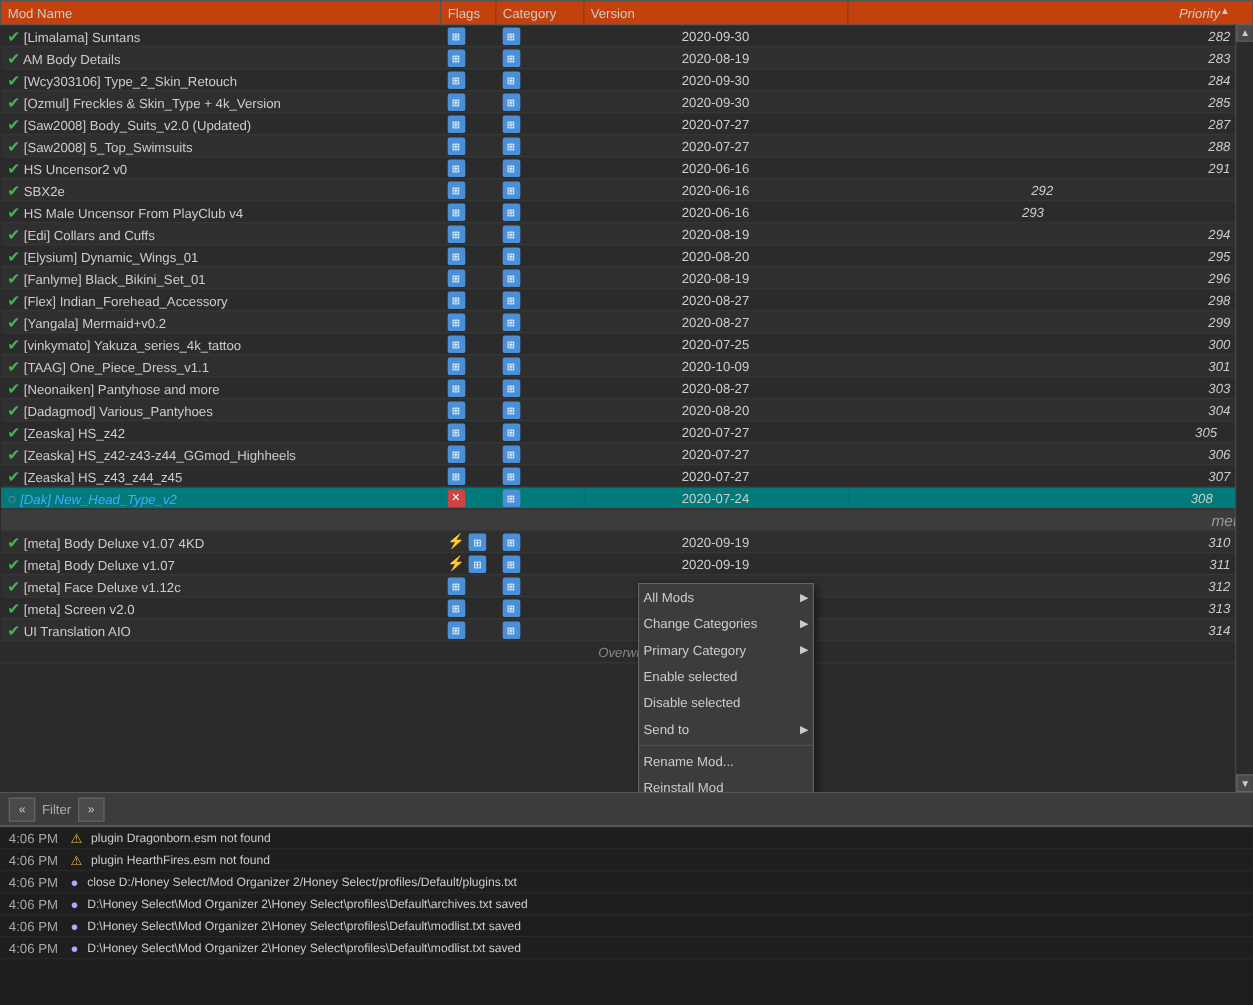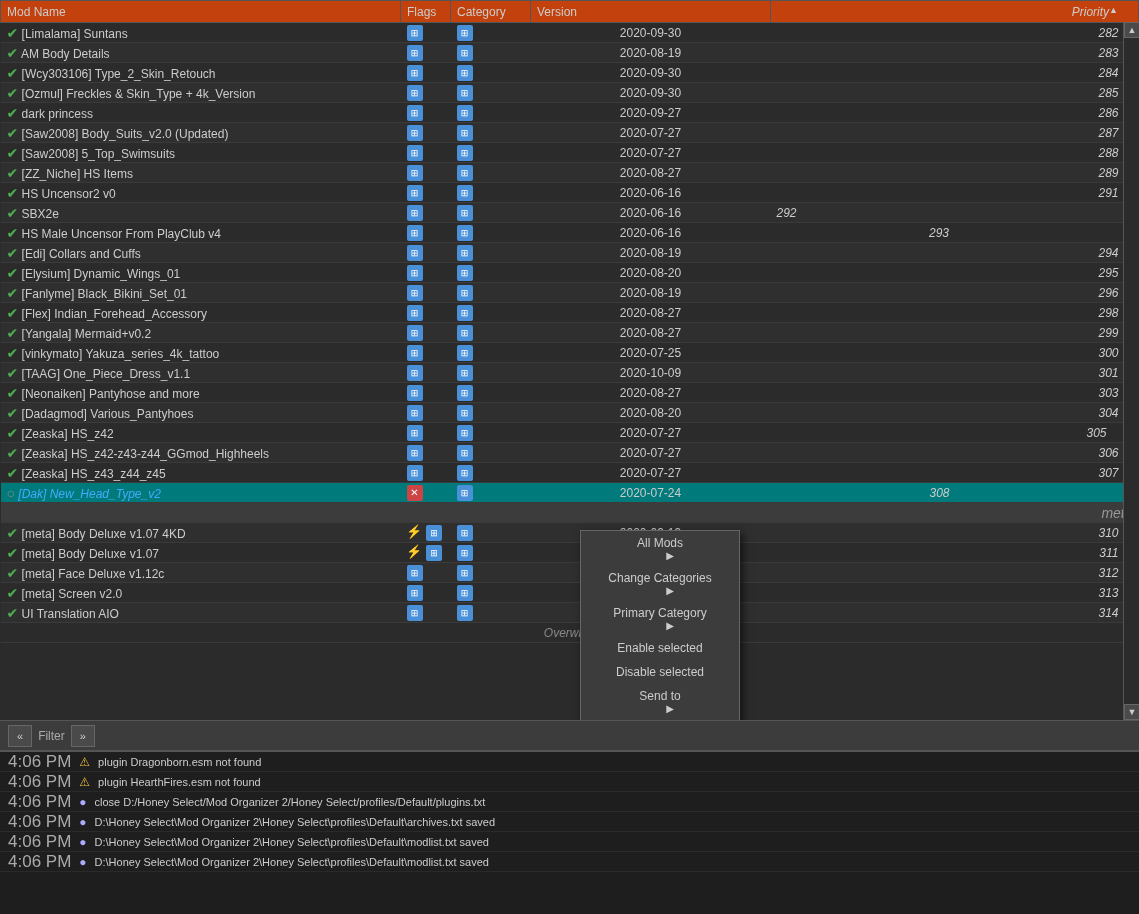--- a/index.html
+++ b/index.html
@@ -126,21 +126,20 @@
 
     .context-menu-item {
       padding: 5px 4px;
       cursor: pointer;
       display: flex;
       align-items: center;
       justify-content: space-between;
       color: #ccc;
       font-size: 12px;
       white-space: nowrap;
-      flex-direction: column;
     }
 
     .context-menu-separator {
       height: 1px;
       background: #555;
       margin: 2px 0;
     }
 
     .submenu-arrow {
       font-size: 10px;
@@ -188,21 +187,21 @@
       align-items: center;
       padding: 1px 8px;
       height: 20px;
       gap: 8px;
       border-bottom: 1px solid #2a2a2a;
     }
 
     .log-time {
       color: #aaa;
       min-width: 48px;
-      font-size: 17px;
+      font-size: 12px;
     }
 
     .log-icon-warning {
       color: #f0c040;
       font-size: 12px;
     }
 
     .log-icon-info {
       color: #aaaaff;
       font-size: 12px;
@@ -315,33 +314,20 @@
       
       <span class="flag-icon" style="font-size:9px;">⊞</span>
     </td>
     <td class="col-category"><span class="flag-icon" style="font-size:9px;">⊞</span></td>
     <td class="col-version" style="text-align:center;">2020-09-30</td>
     <td class="col-priority priority-col" style="text-align:right; padding-right:20px;">285</td>
   </tr>
         <tr>
     <td class="col-modname">
       <span class="check-enabled">✔</span>
-      <span style="">dark princess</span>
-    </td>
-    <td class="col-flags">
-      
-      <span class="flag-icon" style="font-size:9px;">⊞</span>
-    </td>
-    <td class="col-category"><span class="flag-icon" style="font-size:9px;">⊞</span></td>
-    <td class="col-version" style="text-align:center;">2020-09-27</td>
-    <td class="col-priority priority-col" style="text-align:right; padding-right:20px;">286</td>
-  </tr>
-        <tr>
-    <td class="col-modname">
-      <span class="check-enabled">✔</span>
       <span style="">[Saw2008] Body_Suits_v2.0 (Updated)</span>
     </td>
     <td class="col-flags">
       
       <span class="flag-icon" style="font-size:9px;">⊞</span>
     </td>
     <td class="col-category"><span class="flag-icon" style="font-size:9px;">⊞</span></td>
     <td class="col-version" style="text-align:center;">2020-07-27</td>
     <td class="col-priority priority-col" style="text-align:right; padding-right:20px;">287</td>
   </tr>
@@ -354,33 +340,20 @@
       
       <span class="flag-icon" style="font-size:9px;">⊞</span>
     </td>
     <td class="col-category"><span class="flag-icon" style="font-size:9px;">⊞</span></td>
     <td class="col-version" style="text-align:center;">2020-07-27</td>
     <td class="col-priority priority-col" style="text-align:right; padding-right:20px;">288</td>
   </tr>
         <tr>
     <td class="col-modname">
       <span class="check-enabled">✔</span>
-      <span style="">[ZZ_Niche] HS Items</span>
-    </td>
-    <td class="col-flags">
-      
-      <span class="flag-icon" style="font-size:9px;">⊞</span>
-    </td>
-    <td class="col-category"><span class="flag-icon" style="font-size:9px;">⊞</span></td>
-    <td class="col-version" style="text-align:center;">2020-08-27</td>
-    <td class="col-priority priority-col" style="text-align:right; padding-right:20px;">289</td>
-  </tr>
-        <tr>
-    <td class="col-modname">
-      <span class="check-enabled">✔</span>
       <span style="">HS Uncensor2 v0</span>
     </td>
     <td class="col-flags">
       
       <span class="flag-icon" style="font-size:9px;">⊞</span>
     </td>
     <td class="col-category"><span class="flag-icon" style="font-size:9px;">⊞</span></td>
     <td class="col-version" style="text-align:center;">2020-06-16</td>
     <td class="col-priority priority-col" style="text-align:right; padding-right:20px;">291</td>
   </tr>
@@ -388,21 +361,21 @@
     <td class="col-modname">
       <span class="check-enabled">✔</span>
       <span style="">SBX2e</span>
     </td>
     <td class="col-flags">
       
       <span class="flag-icon" style="font-size:9px;">⊞</span>
     </td>
     <td class="col-category"><span class="flag-icon" style="font-size:9px;">⊞</span></td>
     <td class="col-version" style="text-align:center;">2020-06-16</td>
-    <td class="col-priority priority-col" style="text-align:left; padding-right:20px;">292</td>
+    <td class="col-priority priority-col" style="text-align:center; padding-right:20px;">292</td>
   </tr>
         <tr>
     <td class="col-modname">
       <span class="check-enabled">✔</span>
       <span style="">HS Male Uncensor From PlayClub v4</span>
     </td>
     <td class="col-flags">
       
       <span class="flag-icon" style="font-size:9px;">⊞</span>
     </td>
@@ -571,21 +544,21 @@
       <span class="check-circle">○</span>
       <span style="color:#4af; font-style:italic;">[Dak] New_Head_Type_v2</span>
     </td>
     <td class="col-flags">
       <span class="flag-x">✕</span>
     </td>
     <td class="col-category">
       <span class="flag-icon" style="font-size:9px;">⊞</span>
     </td>
     <td class="col-version" style="text-align:center;">2020-07-24</td>
-    <td class="col-priority priority-col" style="text-align:center; padding-right:36px;">308</td>
+    <td class="col-priority priority-col" style="text-align:right; padding-right:36px;">308</td>
   </tr>
         <tr>
           <td colspan="5" style="text-align:right; color:#999; font-style:italic; background:#3c3c3c; font-size:14px;">meta</td>
         </tr>
         <tr>
     <td class="col-modname">
       <span class="check-enabled">✔</span>
       <span style="">[meta] Body Deluxe v1.07 4KD</span>
     </td>
     <td class="col-flags">

